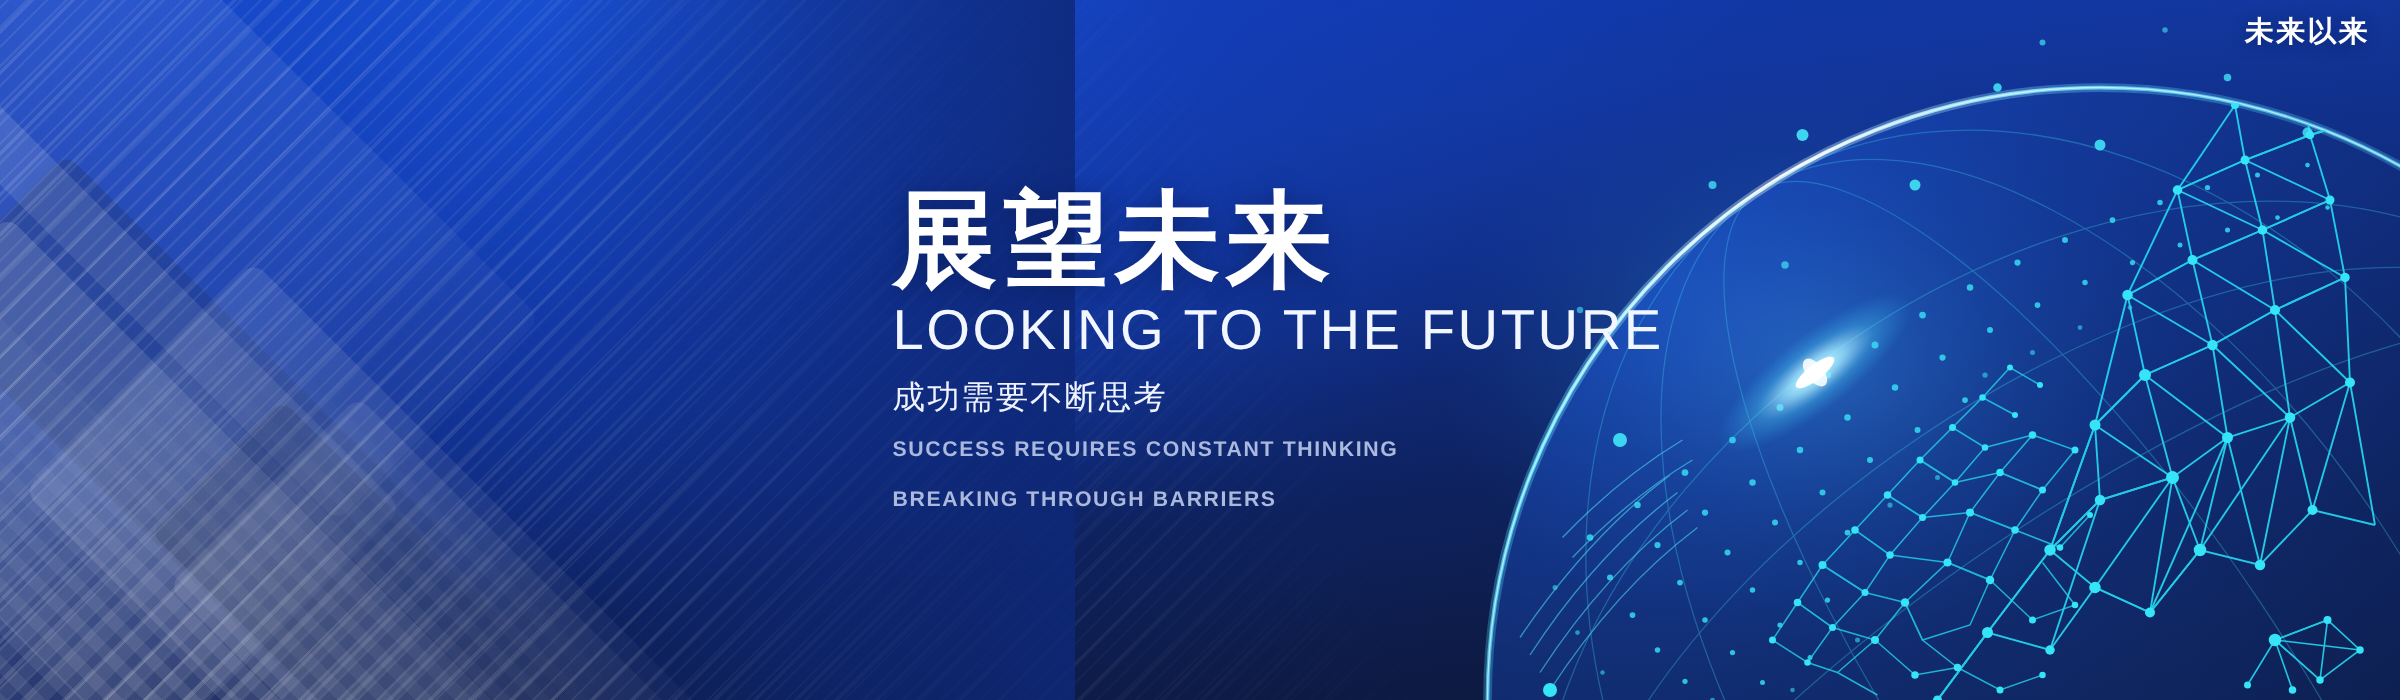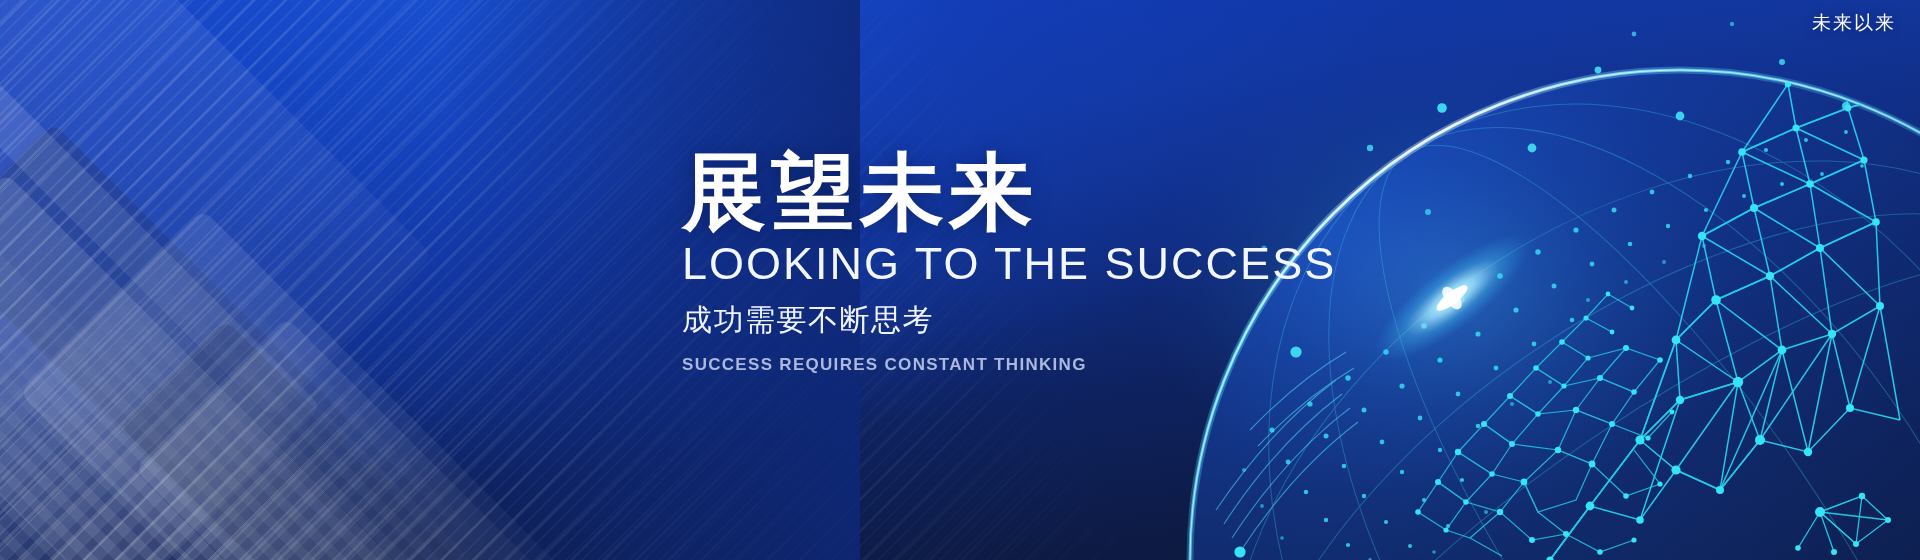--- a/index.html
+++ b/index.html
@@ -91,21 +91,21 @@
     left: 440px; top: 0; width: 420px; height: 100%;
     background: linear-gradient(to right, rgba(14,40,120,0.0), rgba(14,40,120,0.55) 55%, rgba(14,40,120,0.85));
   }
 
   
   #globe { position: absolute; right: 0; top: 0; width: 800px; height: 560px; }
 
   
   .copy {
     position: absolute;
-    left: 682px; top: 150px;
+    left: 714px; top: 150px;
     z-index: 8;
   }
   .headline-cn {
     font-size: 84px;
     line-height: 1.0;
     font-weight: bold;
     color: #ffffff;
     letter-spacing: 5px;
     margin: 0 0 4px 0;
     text-shadow: 0 2px 18px rgba(8,24,80,0.55);
@@ -114,21 +114,21 @@
   .headline-en {
     font-size: 45px;
     line-height: 1.06;
     font-weight: 300;
     color: #f2f6ff;
     letter-spacing: 2.0px;
     margin: 6px 0 12px 0;
     white-space: nowrap;
   }
   .sub-cn {
-    font-size: 30px;
+    font-size: 26px;
     line-height: 1.32;
     font-weight: 500;
     color: #eef3ff;
     letter-spacing: 1.5px;
     margin: 0;
     white-space: nowrap;
   }
   .sub-en {
     font-size: 17px;
     line-height: 1.62;
@@ -140,23 +140,23 @@
   }
 
   
   .corner-slogan {
     position: absolute;
     right: 24px; top: 10px;
     text-align: right;
     z-index: 9;
   }
   .corner-slogan div {
-    font-size: 19px;
+    font-size: 23px;
     line-height: 1.38;
-    font-weight: 400;
+    font-weight: 700;
     color: #ffffff;
     letter-spacing: 2px;
     white-space: nowrap;
     text-shadow: 0 1px 10px rgba(8,24,80,0.5);
   }
 </style>
 </head>
 <body>
 
 <div id="banner">
@@ -488,22 +488,23 @@
       <circle cx="250" cy="148" r="3.2" opacity="0.8"></circle>
       <circle cx="308" cy="212" r="3.0" opacity="0.7"></circle>
       <circle cx="144" cy="248" r="2.6" opacity="0.6"></circle>
       <circle cx="514" cy="34" r="2.4" opacity="0.7"></circle>
       <circle cx="612" cy="24" r="2.2" opacity="0.6"></circle>
     </g>
   </svg>
 
   <div class="copy">
     <h1 class="headline-cn">展望未来</h1>
-    <div class="headline-en">LOOKING TO THE SUCCESS</div>
+    <div class="headline-en">LOOKING TO THE FUTURE</div>
     <div class="sub-cn">成功需要不断思考</div>
     <div class="sub-en">SUCCESS REQUIRES CONSTANT THINKING</div>
+    <div class="sub-en">BREAKING THROUGH BARRIERS</div>
   </div>
 
   <div class="corner-slogan">
     <div>未来以来</div>
   </div>
 
 </div>
 
 </body></html>

